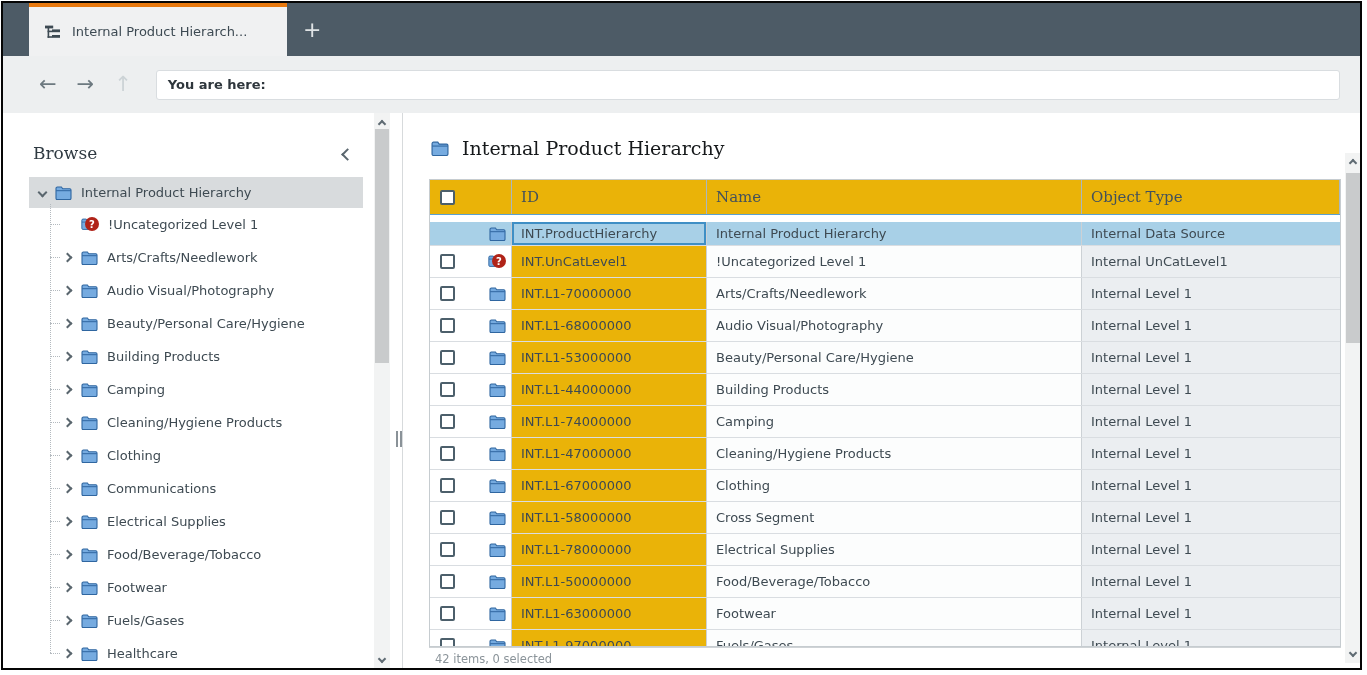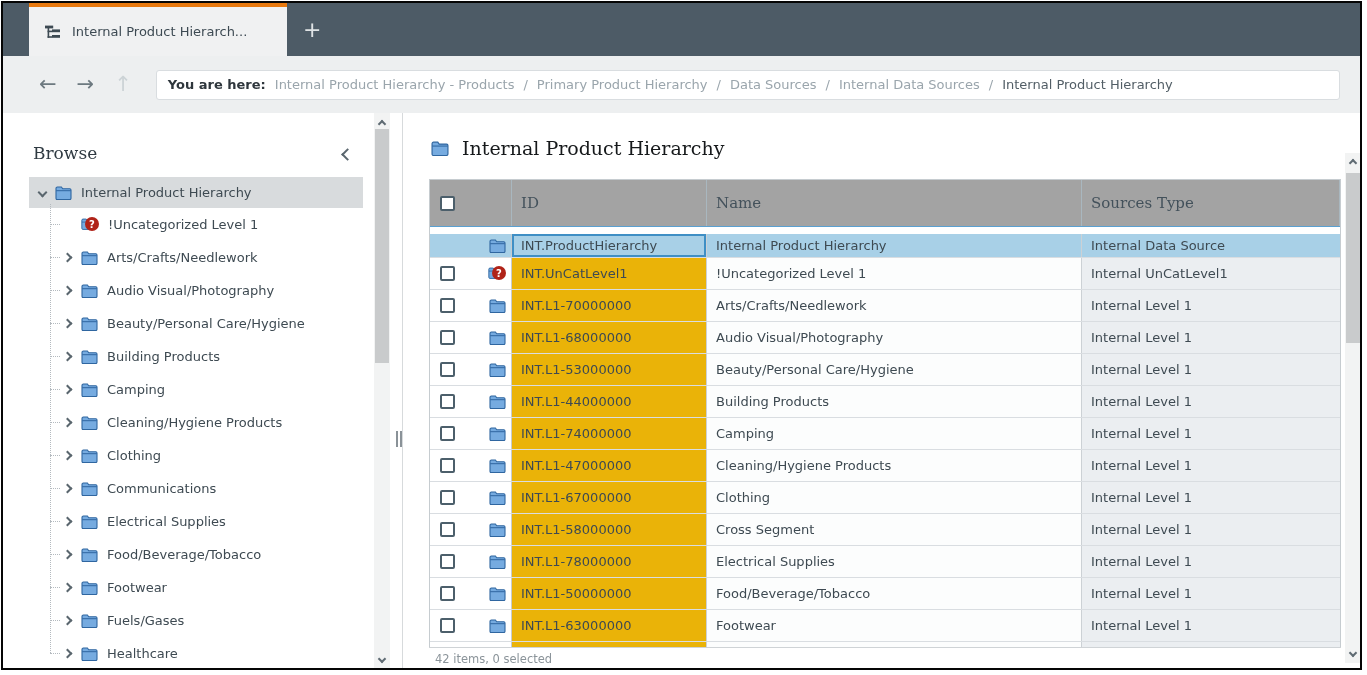--- a/index.html
+++ b/index.html
@@ -64,21 +64,21 @@
   .divider { position:absolute; left:399px; top:0; bottom:0; width:1px; background:#d7dadc; }
   .grip { position:absolute; left:393px; top:318px; height:16px; width:6px;
           border-left:2px solid #8a9298; border-right:2px solid #8a9298; }
 
   
   .content { position:absolute; left:400px; top:0; bottom:0; width:961px; }
   .page-title { position:absolute; left:28px; top:24px; display:flex; align-items:center; gap:13px; }
   .page-title h1 { margin:0; font-family:"DejaVu Serif","Liberation Serif",serif; font-weight:normal; font-size:19px; color:#16191b; }
 
   .table { position:absolute; left:26px; top:66px; width:912px; border:1px solid #c6ccd0; font-size:13px; color:#3e4a52; }
-  .thead { display:flex; height:46px; background:#a3a3a3; font-family:"DejaVu Serif","Liberation Serif",serif; font-size:15px; color:#43515b; }
+  .thead { display:flex; height:34px; background:#eab308; font-family:"DejaVu Serif","Liberation Serif",serif; font-size:15px; color:#43515b; }
   .thead .th { display:flex; align-items:center; border-right:1px solid #a9b7bf; }
   .tbody { height:432px; overflow:hidden; background:#fff; }
   .tr { display:flex; height:32px; border-bottom:1px solid #d9dde1; background:#fff; }
   .td { display:flex; align-items:center; border-right:1px solid #ccd1d5; overflow:hidden; white-space:nowrap; }
   .c-sel { width:82px; justify-content:space-between; padding:0 5px 0 10px; border-right-color:#c6ccd0; }
   .c-id { width:195px; padding-left:9px; background:#eab308; }
   .c-name { width:375px; padding-left:9px; background:#fcfdfd; }
   .c-type { flex:1; padding-left:9px; background:#ebeef1; border-right:none; }
   .cbx { width:15px; height:15px; border:2px solid #4c5f6b; border-radius:2px; background:#fff; flex:0 0 auto; }
   .tr.sel { box-shadow: inset 0 1px 0 #5aa0d1, inset 0 -1px 0 #5aa0d1; }
@@ -114,21 +114,20 @@
     </div>
     <div class="newtab">+</div>
   </div>
 
   <div class="toolbar">
     <span class="nav first">←</span>
     <span class="nav">→</span>
     <span class="nav disabled">↑</span>
     <div class="crumbbox">
       <span class="prefix">You are here:</span>
-      <span id="crumbs"><span class="seg">Internal Product Hierarchy - Products</span><span class="sep">/</span><span class="seg">Primary Product Hierarchy</span><span class="sep">/</span><span class="seg">Data Sources</span><span class="sep">/</span><span class="seg">Internal Data Sources</span><span class="sep">/</span><span class="seg last">Internal Product Hierarchy</span></span>
     </div>
   </div>
 
   <div class="main">
 
     <aside class="sidebar">
       <div class="side-head">
         <span class="side-title">Browse</span>
         <span><span class="chev left"></span></span>
       </div>
@@ -351,21 +350,21 @@
         <h1>Internal Product Hierarchy</h1>
       </div>
 
       <div class="table">
         <div class="thead">
           <div class="th c-sel" style="padding-left:10px;">
             <span class="cbx"></span>
           </div>
           <div class="th c-id" style="background:none;">ID</div>
           <div class="th c-name" style="background:none;">Name</div>
-          <div class="th c-type" style="background:none;">Sources Type</div>
+          <div class="th c-type" style="background:none;">Object Type</div>
         </div>
         <div class="tbody" id="rows">
   <div class="tr sel">
     <div class="td c-sel">
       <span class="cbx" style="visibility: hidden;"></span>
       <svg class="fold" width="17" height="14" viewBox="0 0 17 14">
     <path d="M1 2.4 C1 1.6 1.6 1 2.4 1 h4 l1.3 1.8 h7 c.8 0 1.3 .5 1.3 1.3 v8.2 c0 .8 -.5 1.3 -1.3 1.3 H2.3 C1.5 13.6 1 13.1 1 12.3 z" fill="#76abe0" stroke="#2f66a0" stroke-width="1.1"></path>
     <line x1="1.2" y1="4.7" x2="15.8" y2="4.7" stroke="#2f66a0" stroke-width="1"></line>
   </svg>
 

